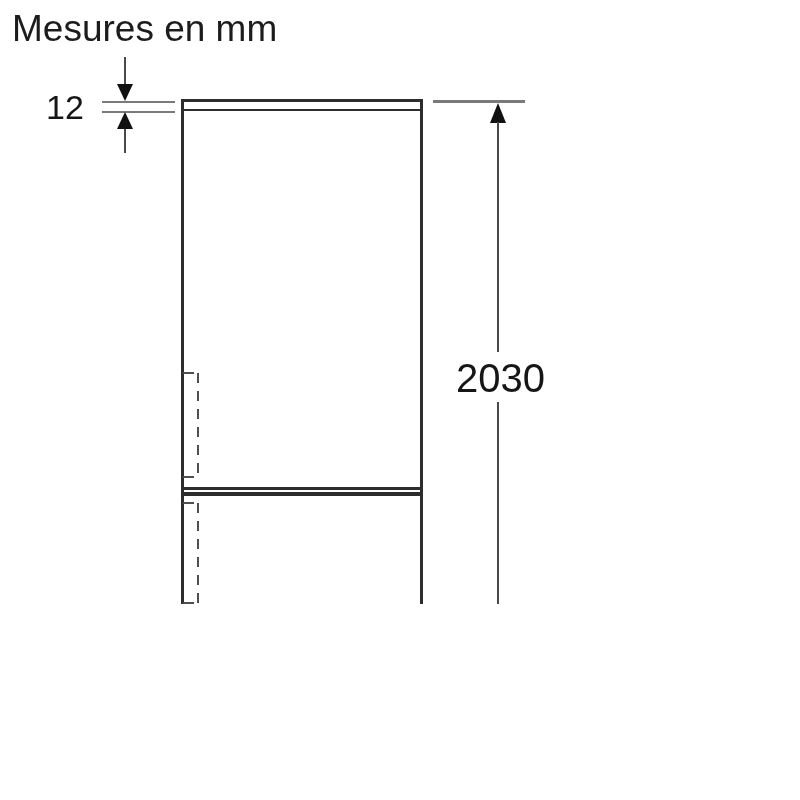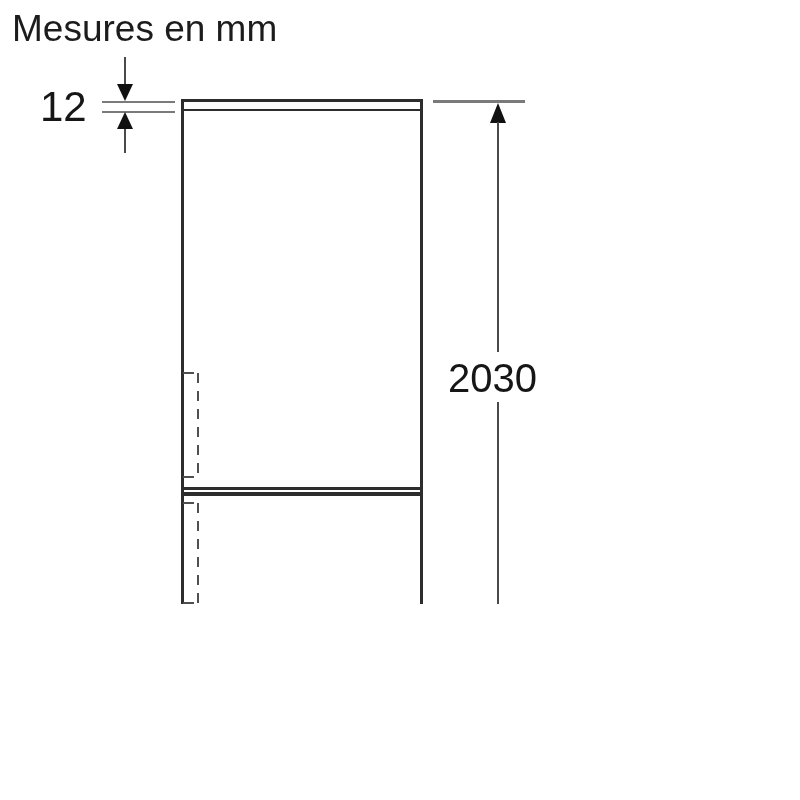--- a/index.html
+++ b/index.html
@@ -35,28 +35,29 @@
   }
   .dim-label {
     position: absolute;
     color: #161616;
     white-space: nowrap;
   }
   .label-12 {
     left: 40px;
     top: 90px;
     width: 50px;
-    text-align: left;
-    font-size: 42px;
+    text-align: center;
+    font-size: 34px;
     line-height: 34px;
   }
   .label-2030 {
     left: 448px;
     top: 358px;
     width: 105px;
+    text-align: center;
     font-size: 40px;
     line-height: 40px;
   }
   .arrow {
     position: absolute;
     width: 0;
     height: 0;
     border-left: 8px solid transparent;
     border-right: 8px solid transparent;
   }

